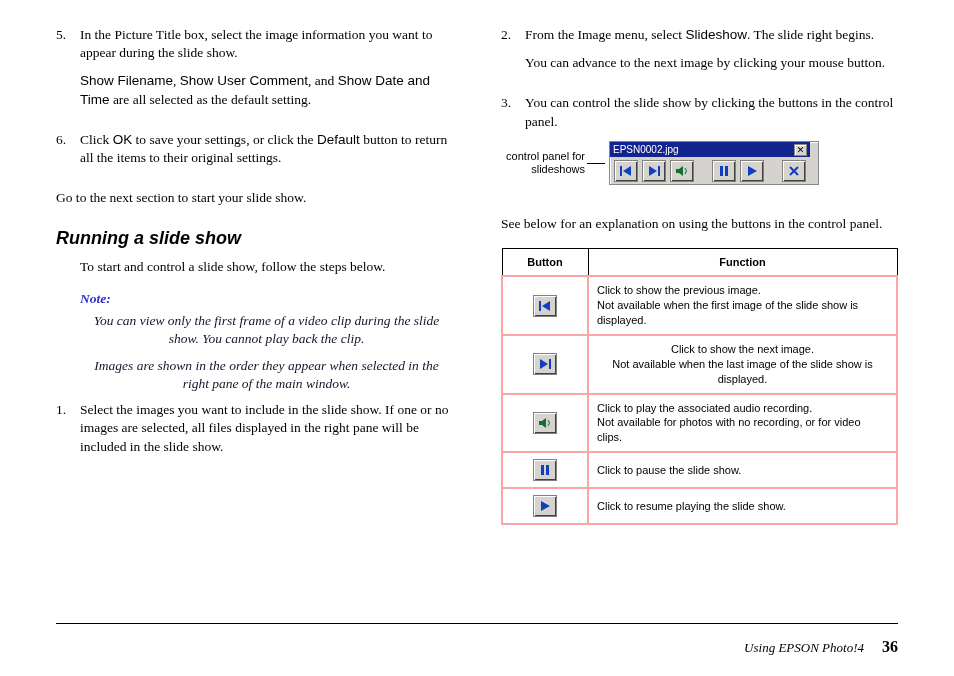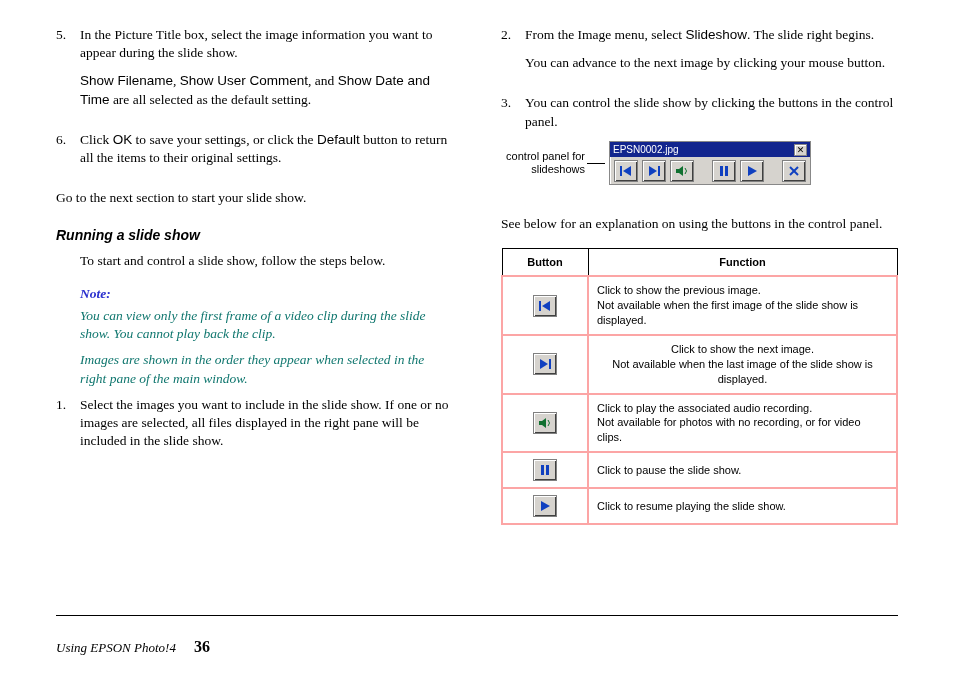--- a/index.html
+++ b/index.html
@@ -18,44 +18,44 @@
   .ol-item { display: flex; margin-bottom: 12px; }
   .ol-num { width: 24px; flex-shrink: 0; }
   .ol-body { flex: 1; }
   .ol-body p { margin-bottom: 10px; }
   .sans { font-family: Helvetica, Arial, sans-serif; }
   .basepara { margin: 0 0 14px 0; }
   h3.sub {
     font-family: Helvetica, Arial, sans-serif;
     font-weight: bold;
     font-style: italic;
-    font-size: 14px;
+    font-size: 18px;
     margin: 18px 0 8px 0;
   }
   .indent { margin-left: 24px; }
   .note-hd { color: #2a2fce; font-style: italic; font-weight: bold; margin-bottom: 4px; }
-  .note-body { color: #0f766e; font-style: italic; margin-bottom: 8px; }
+  .note-body { color: #0f172a; font-style: italic; margin-bottom: 8px; text-align: center; }
   
   .panel-wrap { display:flex; align-items:center; margin: 10px 0 18px -24px; }
   .panel-label { font-family: Liberation Sans, sans-serif; font-size: 11px; line-height:1.2; width:84px; text-align:right; }
   .panel-line { height:1px; background:#000; width:18px; margin:0 4px 0 2px; }
-  .panel-box { border:1px solid #888; background:#d6d3ce; padding:0 0 2px 0; box-shadow: inset 1px 1px 0 #fff; }
+  .panel-box { border:1px solid #888; background:#d6d3ce; padding:0 8px 2px 0; box-shadow: inset 1px 1px 0 #fff; }
   .panel-title { background:#12258e; color:#fff; font-family: Arial, sans-serif; font-size:10px; padding:1px 3px; display:flex; justify-content:space-between; align-items:center; }
   .panel-title .xclose { background:#d6d3ce; color:#000; width:13px; height:12px; display:flex; align-items:center; justify-content:center; border:1px solid #888; font-size:9px; box-shadow: inset 1px 1px 0 #fff; }
   .panel-btns { display:flex; gap:4px; padding:3px 4px 0 4px; }
   .pbtn { width:24px; height:22px; background:#d6d3ce; border:1px solid #808080; box-shadow: inset 1px 1px 0 #fff, inset -1px -1px 0 #404040; display:flex; align-items:center; justify-content:center; }
   .pbtn svg { display:block; }
   
   table.func { border-collapse: collapse; width:100%; margin-top:4px; font-family: Helvetica, Arial, sans-serif; font-size:11px; }
   table.func th { border:1px solid #000; padding:6px 8px; font-weight:bold; text-align:center; }
   table.func td { border:2px solid #fca5a5; padding:6px 8px; vertical-align: middle; }
   table.func td.iconcell { text-align:center; width:86px; }
   .tbtn { width:24px; height:22px; background:#d6d3ce; border:1px solid #808080; box-shadow: inset 1px 1px 0 #fff, inset -1px -1px 0 #404040; display:inline-flex; align-items:center; justify-content:center; }
   
-  .footer { position:absolute; bottom:18px; right:56px; left:56px; border-top:1px solid #000; padding-top:20px; display:flex; align-items:baseline; gap:18px; font-style: italic; font-size:13px; }
+  .footer { position:absolute; bottom:18px; right:56px; left:56px; border-top:1px solid #000; padding-top:12px; display:flex; justify-content:flex-end; align-items:baseline; gap:18px; font-style: italic; font-size:13px; }
   .footer .pnum { font-style:normal; font-weight:bold; font-size:16px; font-family: Georgia, serif; }
   .panel-gap { width:10px; }
 </style>
 </head>
 <body>
 
 <div class="page">
 
   <div class="col">
 

